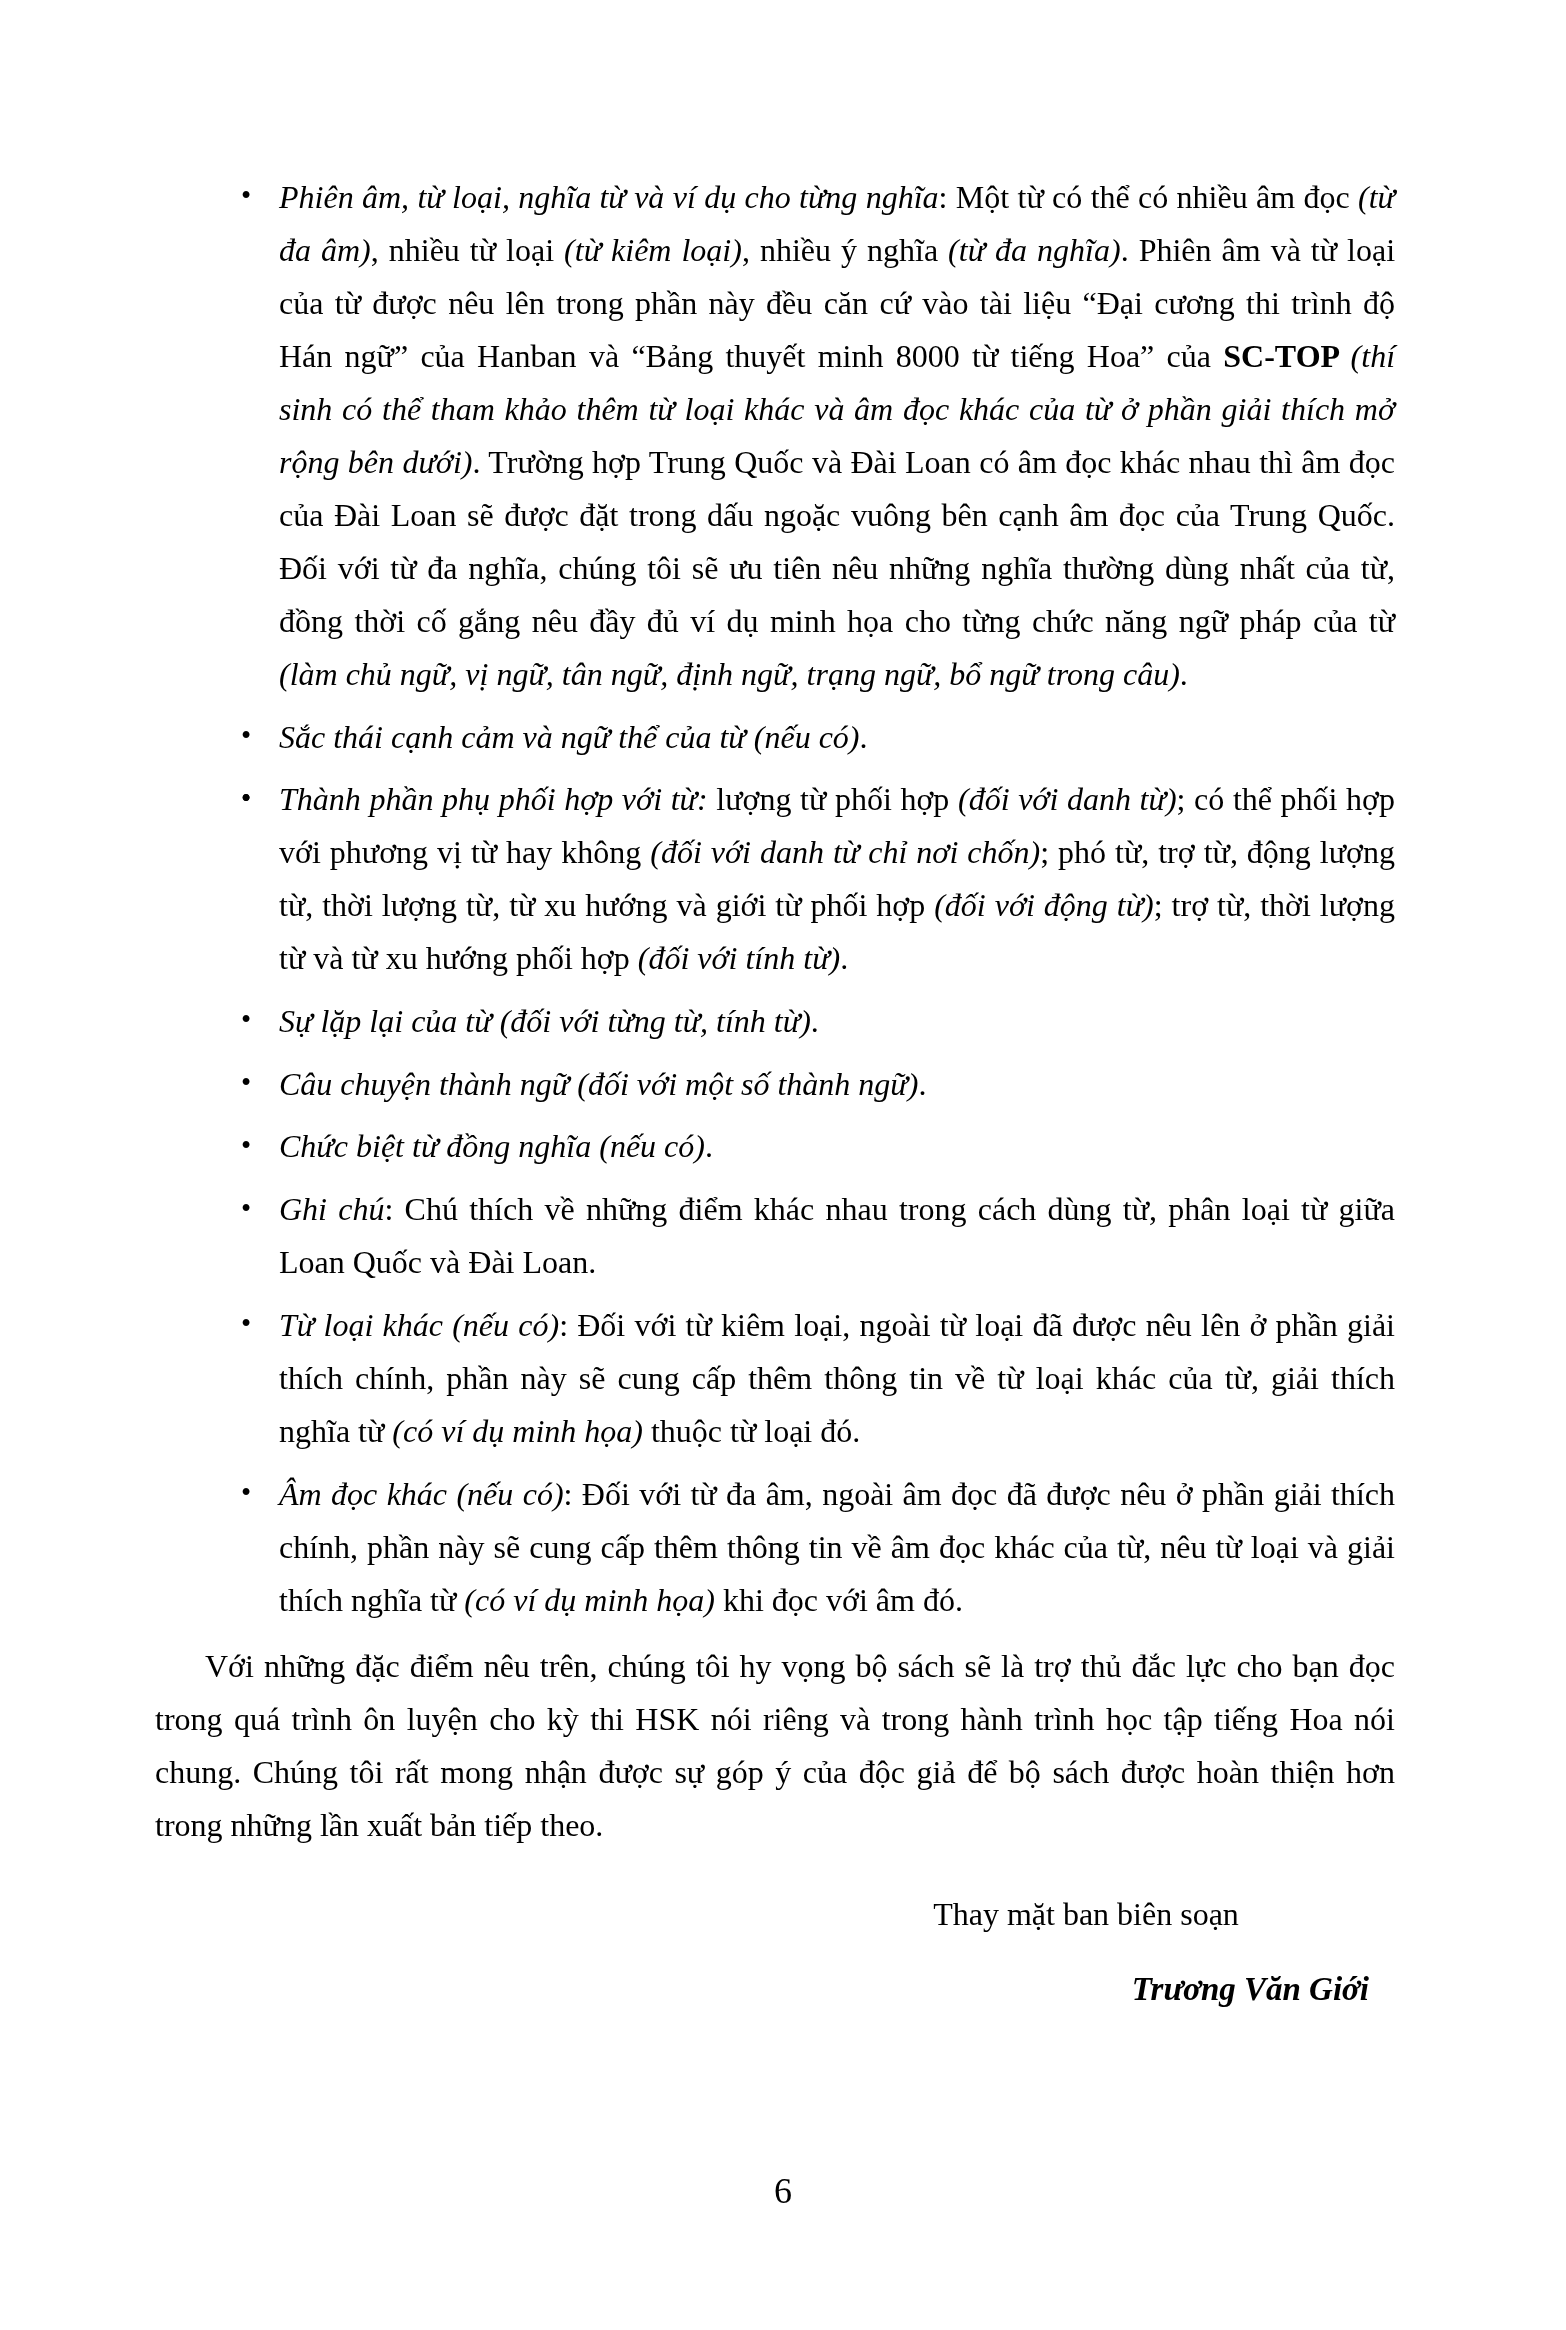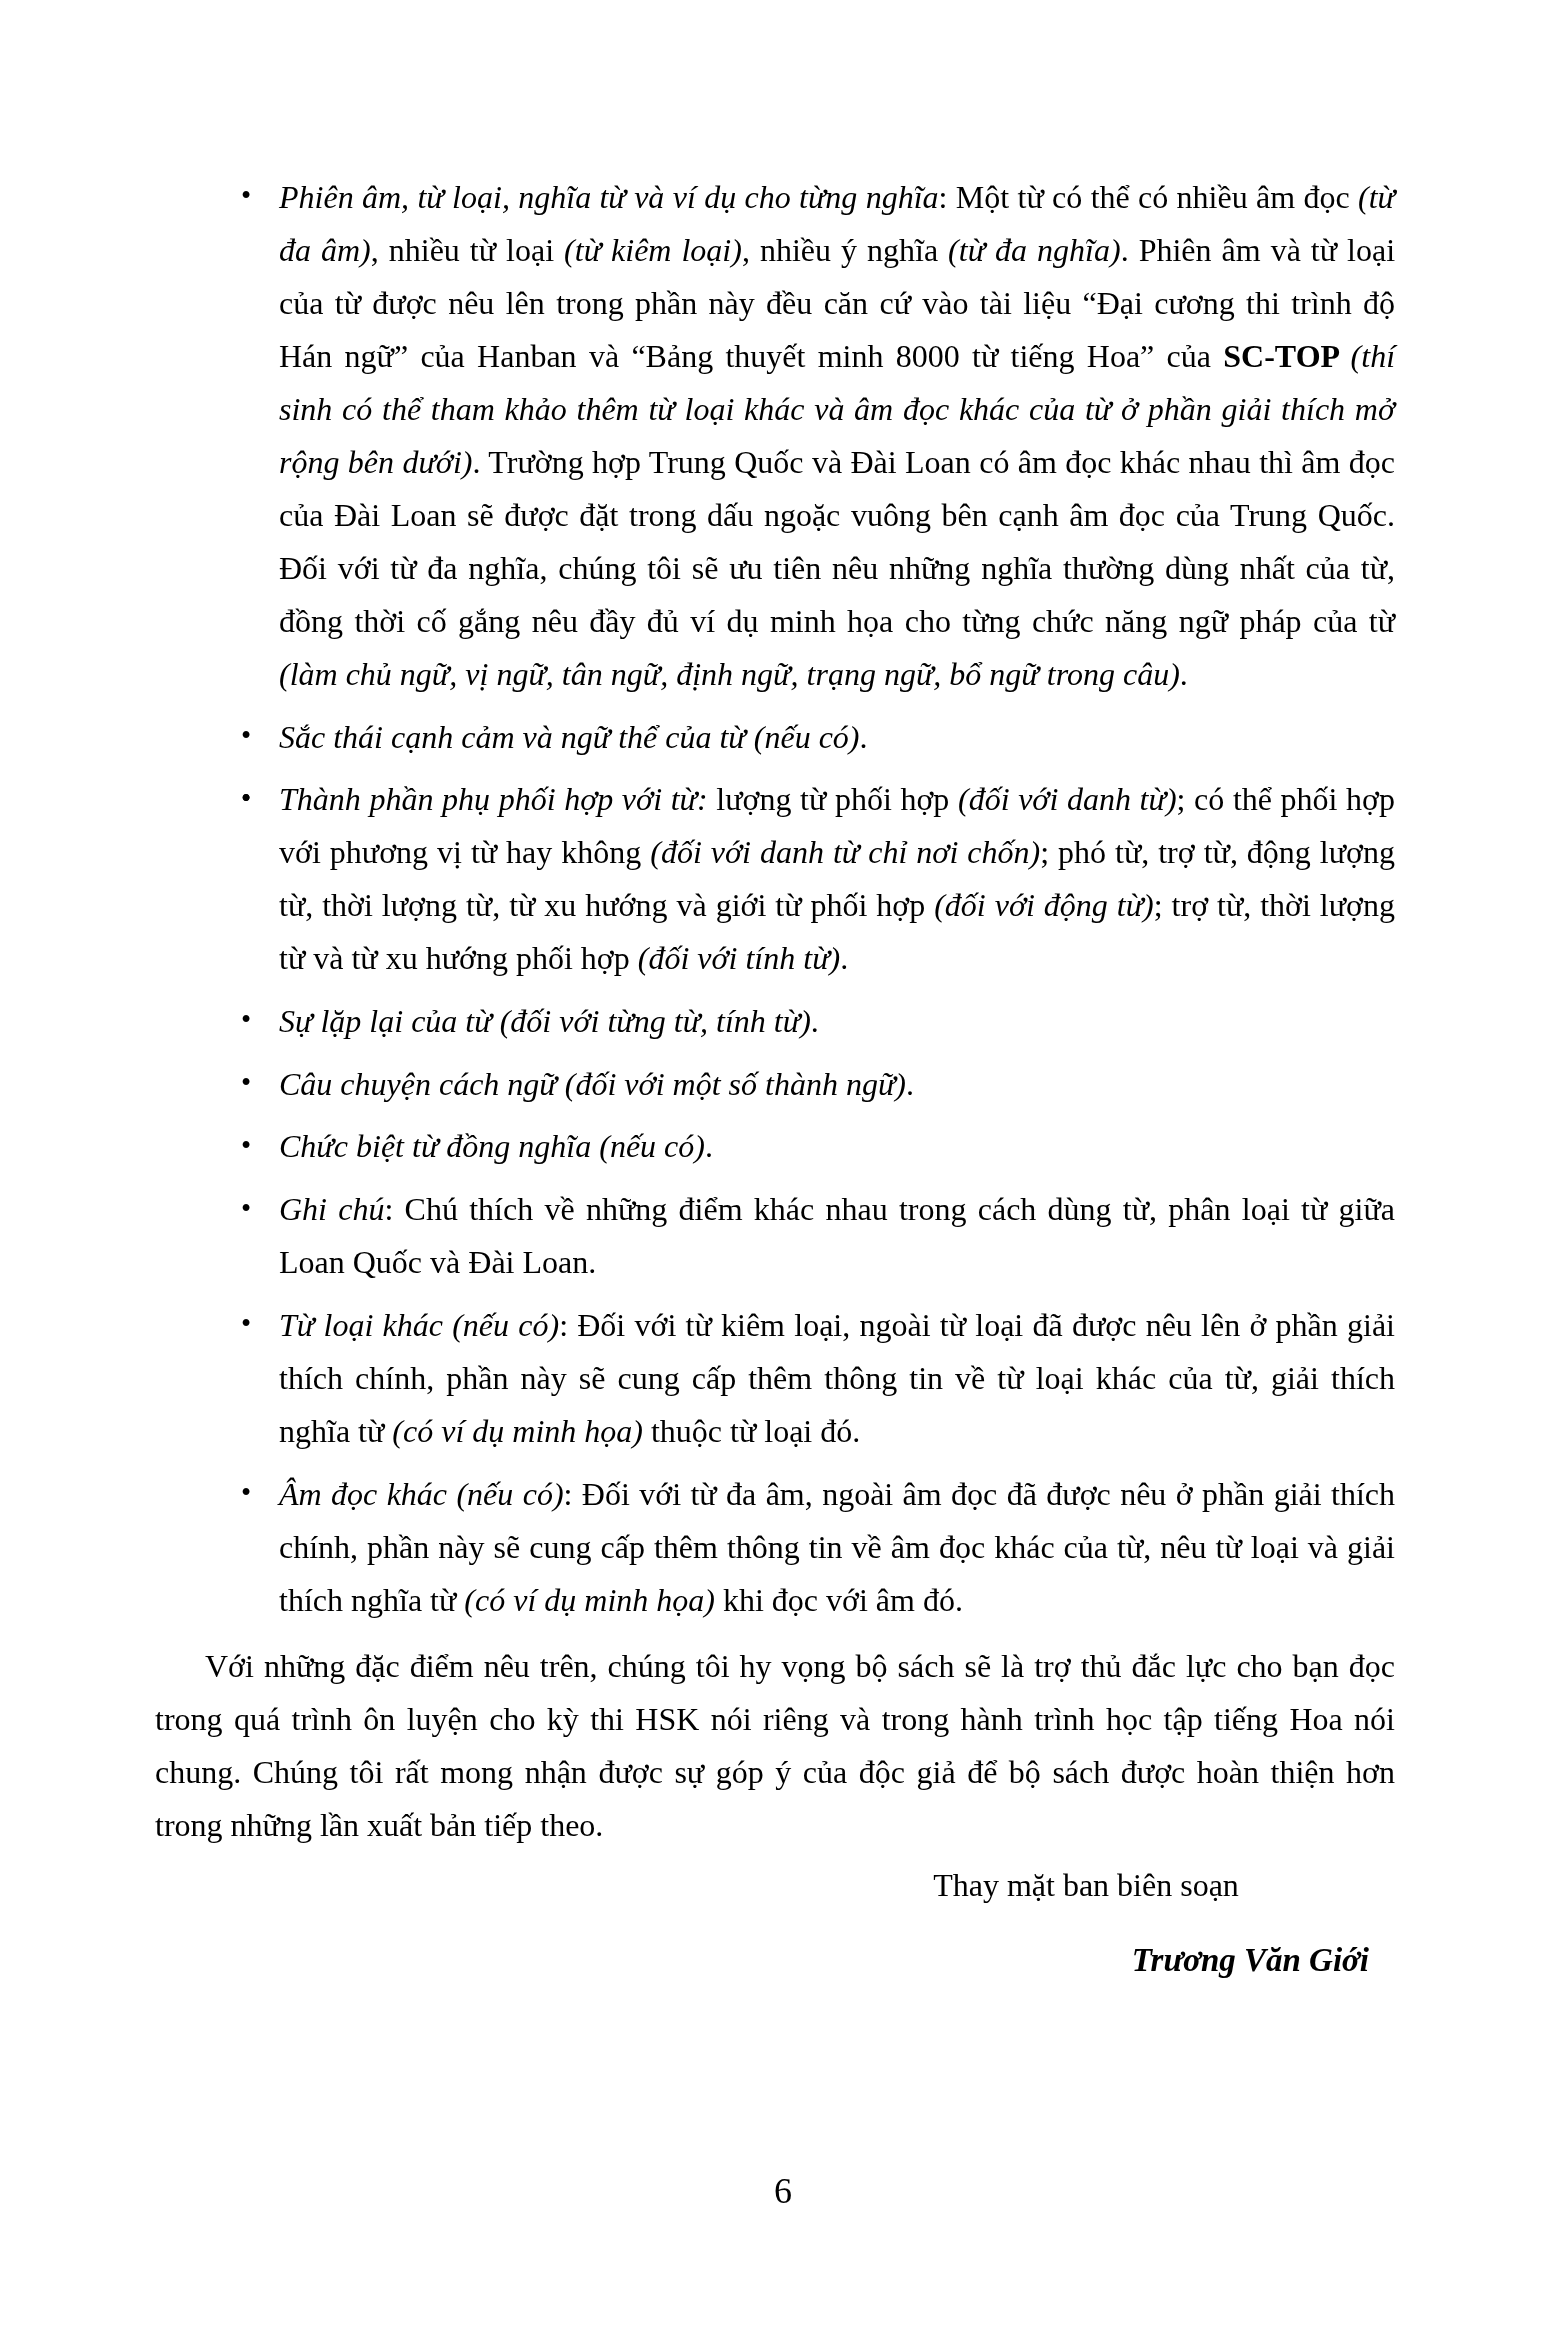--- a/index.html
+++ b/index.html
@@ -34,21 +34,21 @@
   .r-i{font-style:italic;}
   .r-b{font-weight:bold;margin-top:30px;}
   .r-r{font-weight:normal;font-style:normal;}
   .closing{
     margin:13px 0 0 0;
     text-align:justify;
     text-indent:50px;
   }
   .signature{
     width:566px;
-    margin:7px 26px 0 auto;
+    margin:36px 26px 0 auto;
     text-align:center;
   }
   .sig-role{line-height:53px;}
   .sig-name{
     font-weight:bold;
     font-style:italic;
     font-size:33px;
     margin-top:22px;
     line-height:53px;
     text-align:right;
@@ -67,21 +67,21 @@
 <body>
 
 <div class="page">
   <div class="content">
     <div class="bullet-list">
         <div class="item"><span class="dot">•</span><span class="r-bi">Phiên âm, từ loại, nghĩa từ và ví dụ cho từng nghĩa</span><span class="r-r">: Một từ có thể có nhiều âm đọc </span><span class="r-i">(từ đa âm)</span><span class="r-r">, nhiều từ loại </span><span class="r-i">(từ kiêm loại)</span><span class="r-r">, nhiều ý nghĩa </span><span class="r-i">(từ đa nghĩa)</span><span class="r-r">. Phiên âm và từ loại của từ được nêu lên trong phần này đều căn cứ vào tài liệu “Đại cương thi trình độ Hán ngữ” của Hanban và “Bảng thuyết minh 8000 từ tiếng Hoa” của </span><span class="r-b">SC-TOP </span><span class="r-i">(thí sinh có thể tham khảo thêm từ loại khác và âm đọc khác của từ ở phần giải thích mở rộng bên dưới)</span><span class="r-r">. Trường hợp Trung Quốc và Đài Loan có âm đọc khác nhau thì âm đọc của Đài Loan sẽ được đặt trong dấu ngoặc vuông bên cạnh âm đọc của Trung Quốc. Đối với từ đa nghĩa, chúng tôi sẽ ưu tiên nêu những nghĩa thường dùng nhất của từ, đồng thời cố gắng nêu đầy đủ ví dụ minh họa cho từng chức năng ngữ pháp của từ </span><span class="r-i">(làm chủ ngữ, vị ngữ, tân ngữ, định ngữ, trạng ngữ, bổ ngữ trong câu)</span><span class="r-r">.</span></div>
         <div class="item"><span class="dot">•</span><span class="r-bi">Sắc thái cạnh cảm và ngữ thể của từ </span><span class="r-i">(nếu có)</span><span class="r-r">.</span></div>
         <div class="item"><span class="dot">•</span></div>
         <div class="item"><span class="dot">•</span><span class="r-bi">Thành phần phụ phối hợp với từ:</span><span class="r-r"> lượng từ phối hợp </span><span class="r-i">(đối với danh từ)</span><span class="r-r">; có thể phối hợp với phương vị từ hay không </span><span class="r-i">(đối với danh từ chỉ nơi chốn)</span><span class="r-r">; phó từ, trợ từ, động lượng từ, thời lượng từ, từ xu hướng và giới từ phối hợp </span><span class="r-i">(đối với động từ)</span><span class="r-r">; trợ từ, thời lượng từ và từ xu hướng phối hợp </span><span class="r-i">(đối với tính từ)</span><span class="r-r">.</span></div>
         <div class="item"><span class="dot">•</span><span class="r-bi">Sự lặp lại của từ </span><span class="r-i">(đối với từng từ, tính từ)</span><span class="r-r">.</span></div>
-        <div class="item"><span class="dot">•</span><span class="r-bi">Câu chuyện cách ngữ </span><span class="r-i">(đối với một số thành ngữ)</span><span class="r-r">.</span></div>
+        <div class="item"><span class="dot">•</span><span class="r-bi">Câu chuyện thành ngữ </span><span class="r-i">(đối với một số thành ngữ)</span><span class="r-r">.</span></div>
         <div class="item"><span class="dot">•</span><span class="r-bi">Chức biệt từ đồng nghĩa </span><span class="r-i">(nếu có)</span><span class="r-r">.</span></div>
         <div class="item"><span class="dot">•</span><span class="r-bi">Ghi chú</span><span class="r-r">: Chú thích về những điểm khác nhau trong cách dùng từ, phân loại từ giữa Loan Quốc và Đài Loan.</span></div>
         <div class="item"><span class="dot">•</span><span class="r-bi">Từ loại khác </span><span class="r-i">(nếu có)</span><span class="r-r">: Đối với từ kiêm loại, ngoài từ loại đã được nêu lên ở phần giải thích chính, phần này sẽ cung cấp thêm thông tin về từ loại khác của từ, giải thích nghĩa từ </span><span class="r-i">(có ví dụ minh họa)</span><span class="r-r"> thuộc từ loại đó.</span></div>
         <div class="item"><span class="dot">•</span><span class="r-bi">Âm đọc khác </span><span class="r-i">(nếu có)</span><span class="r-r">: Đối với từ đa âm, ngoài âm đọc đã được nêu ở phần giải thích chính, phần này sẽ cung cấp thêm thông tin về âm đọc khác của từ, nêu từ loại và giải thích nghĩa từ </span><span class="r-i">(có ví dụ minh họa)</span><span class="r-r"> khi đọc với âm đó.</span></div>
       </div>
     <p class="closing">Với những đặc điểm nêu trên, chúng tôi hy vọng bộ sách sẽ là trợ thủ đắc lực cho bạn đọc trong quá trình ôn luyện cho kỳ thi HSK nói riêng và trong hành trình học tập tiếng Hoa nói chung. Chúng tôi rất mong nhận được sự góp ý của độc giả để bộ sách được hoàn thiện hơn trong những lần xuất bản tiếp theo.</p>
     <div class="signature">
       <div class="sig-role">Thay mặt ban biên soạn</div>
       <div class="sig-name">Trương Văn Giới</div>
     </div>

